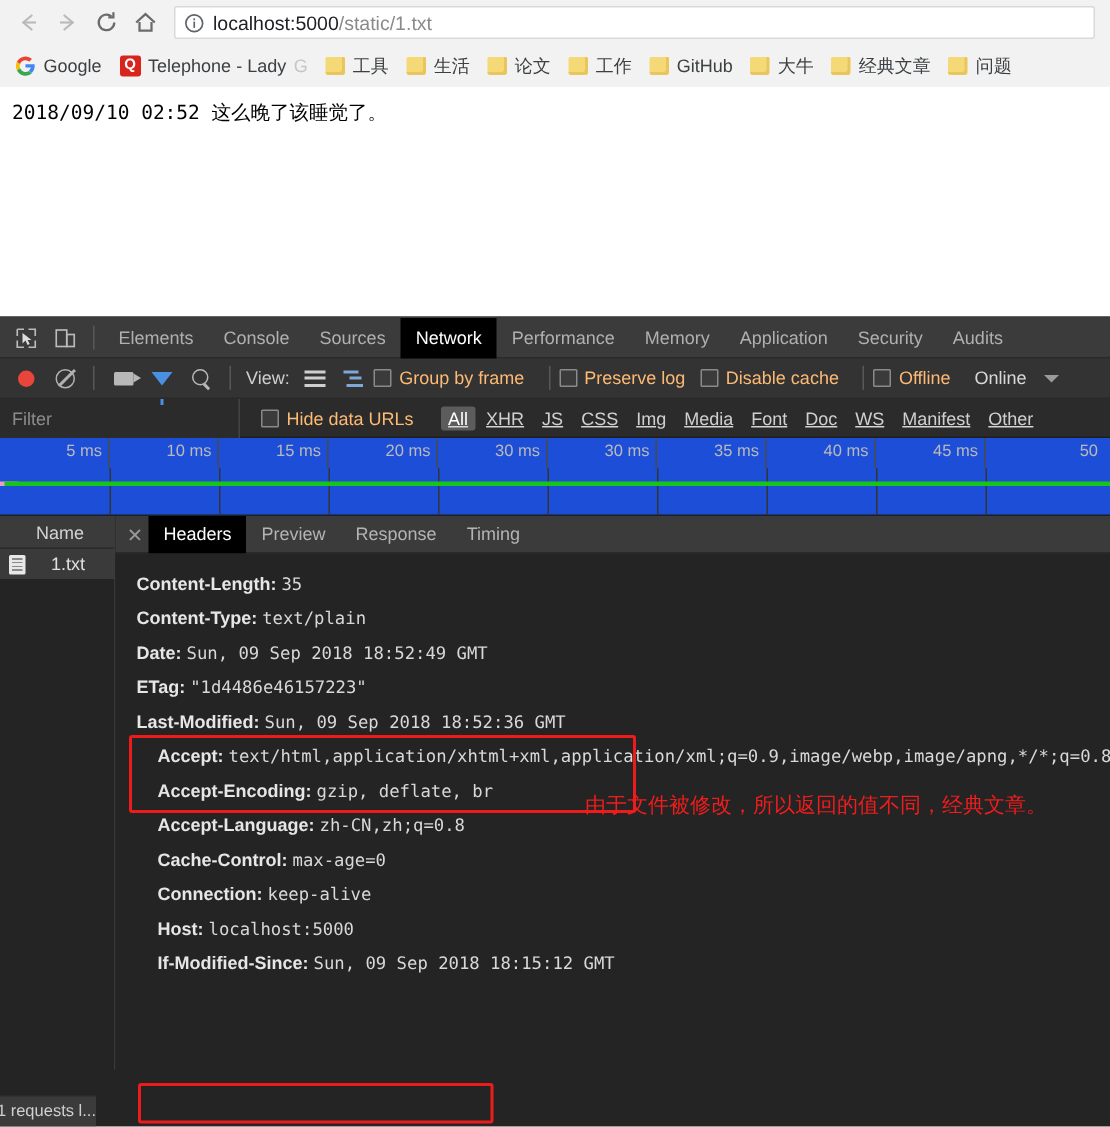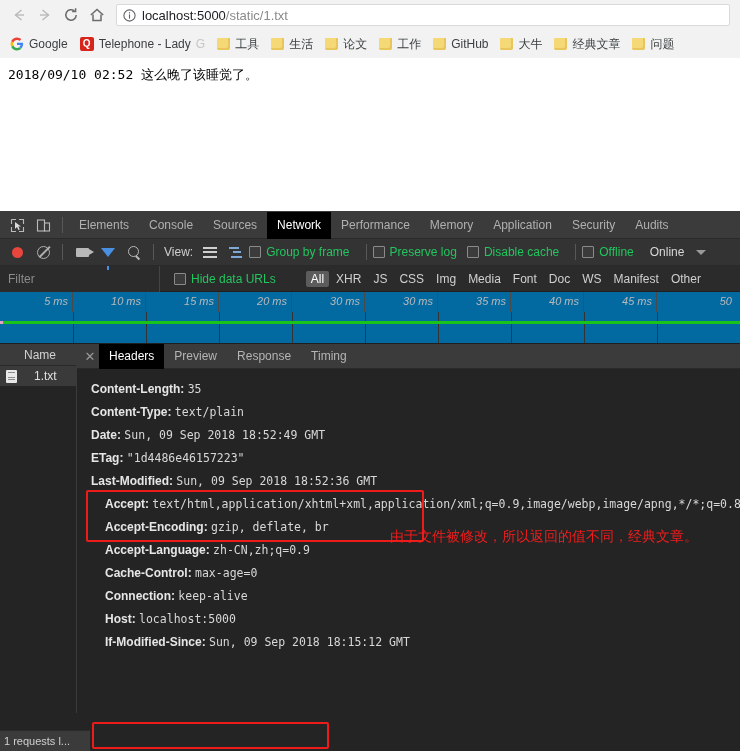--- a/index.html
+++ b/index.html
@@ -142,45 +142,44 @@
   .waterfallicon { width:14px; height:11px; display:flex; flex-direction:column; justify-content:space-between; }
   .waterfallicon i { display:block; height:2px; background:#7ea8d6; }
   .waterfallicon i:nth-child(1){ width:10px; margin-left:0; }
   .waterfallicon i:nth-child(2){ width:8px; margin-left:4px; }
   .waterfallicon i:nth-child(3){ width:11px; margin-left:2px; }
   .cb {
     width: 12px; height: 12px; border: 1px solid #8a8a8a; background: #3b3b3b;
     border-radius: 1px; flex: none; margin-right: 5px;
   }
   .chk { display: flex; align-items: center; margin-right: 10px; flex:none; }
-  .chk span { color: #22c55e; font-size: 12px; text-align: center; }
+  .chk span { color: #fdba74; font-size: 12px; text-align: center; }
   .sel-text { color:#d8d8d8; font-size:12px; margin-left:6px; }
   .caret-dn {
     width:0;height:0;border-left:5px solid transparent;border-right:5px solid transparent;
     border-top:5px solid #9a9a9a; margin-left:12px;
   }
 
   .dt-filter-bar {
     display: flex; align-items: center; height: 26px;
     background: #2b2b2b; border-bottom: 1px solid #1f1f1f;
   }
   .filter-input {
     width: 160px; height: 26px; background: #2b2b2b; border: none;
     border-right: 1px solid #444; color: #d4d4d4; font-size: 12px;
     padding: 0 8px; outline: none; font-family: "Liberation Sans", sans-serif;
   }
   .filter-input::placeholder { color: #8c8c8c; }
-  .ftypes { display:flex; align-items:flex-start; margin-left: 20px; }
+  .ftypes { display:flex; align-items:flex-start; margin-left: 8px; text-decoration: underline; }
   .ftype { color:#d0d0d0; font-size:12px; padding: 1px 5px; margin-right: 2px; border-radius: 2px; }
   .ftype.active { background: #5c5c5c; color:#fff; }
 
   .dt-overview {
-    position: relative; height: 52px; background: #0369a1;
+    position: relative; height: 52px; background: #1d4ed8;
     border-bottom: 1px solid #1f1f1f;
-    font-style: italic;
   }
   .ruler { position:absolute; left:0; top:0; right:0; height: 20px; }
   .tick {
     position: absolute; top: 0; height: 20px;
     border-right: 1px solid #4a4a4a;
   }
   .tick span {
     position: absolute; right: 4px; top: 3px; font-size: 11px; color: #b9b9b9;
     white-space: nowrap;
   }
@@ -254,24 +253,24 @@
   .redbox {
     position: absolute; border: 2px solid #ee1b1b; border-radius: 2px;
     pointer-events: none;
   }
   .annot {
     position: absolute; color: #f11c1c; font-size: 14px; line-height: 21px;
     font-family: "Liberation Sans", sans-serif; white-space: pre-line;
   }
 
   .dt-status {
-    position: absolute; left: 0; bottom: 0; width: 90px; height: 21px;
+    position: absolute; left: 0; bottom: 0; width: 64px; height: 21px;
     background: #3b3b3b; border-top: 1px solid #2a2a2a;
     display: flex; align-items: center; padding-left: 4px; gap: 4px;
-    font-size: 11px; color: #d0d0d0; white-space: nowrap; overflow: hidden;
+    font-size: 11px; color: #d0d0d0; white-space: nowrap; overflow: hidden; justify-content: flex-end;
   }
 </style>
 </head>
 <body>
 
 <div class="page">
 
   <div class="chrome">
     <div class="navbar">
       <div class="navbtn">
@@ -564,21 +563,21 @@
             <div class="hline indent">
               <span class="k">Accept:</span>
               <span class="v">text/html,application/xhtml+xml,application/xml;q=0.9,image/webp,image/apng,*/*;q=0.8</span>
             </div>
             <div class="hline indent">
               <span class="k">Accept-Encoding:</span>
               <span class="v">gzip, deflate, br</span>
             </div>
             <div class="hline indent">
               <span class="k">Accept-Language:</span>
-              <span class="v">zh-CN,zh;q=0.9</span>
+              <span class="v">zh-CN,zh;q=0.8</span>
             </div>
             <div class="hline indent">
               <span class="k">Cache-Control:</span>
               <span class="v">max-age=0</span>
             </div>
             <div class="hline indent">
               <span class="k">Connection:</span>
               <span class="v">keep-alive</span>
             </div>
             <div class="hline indent">

